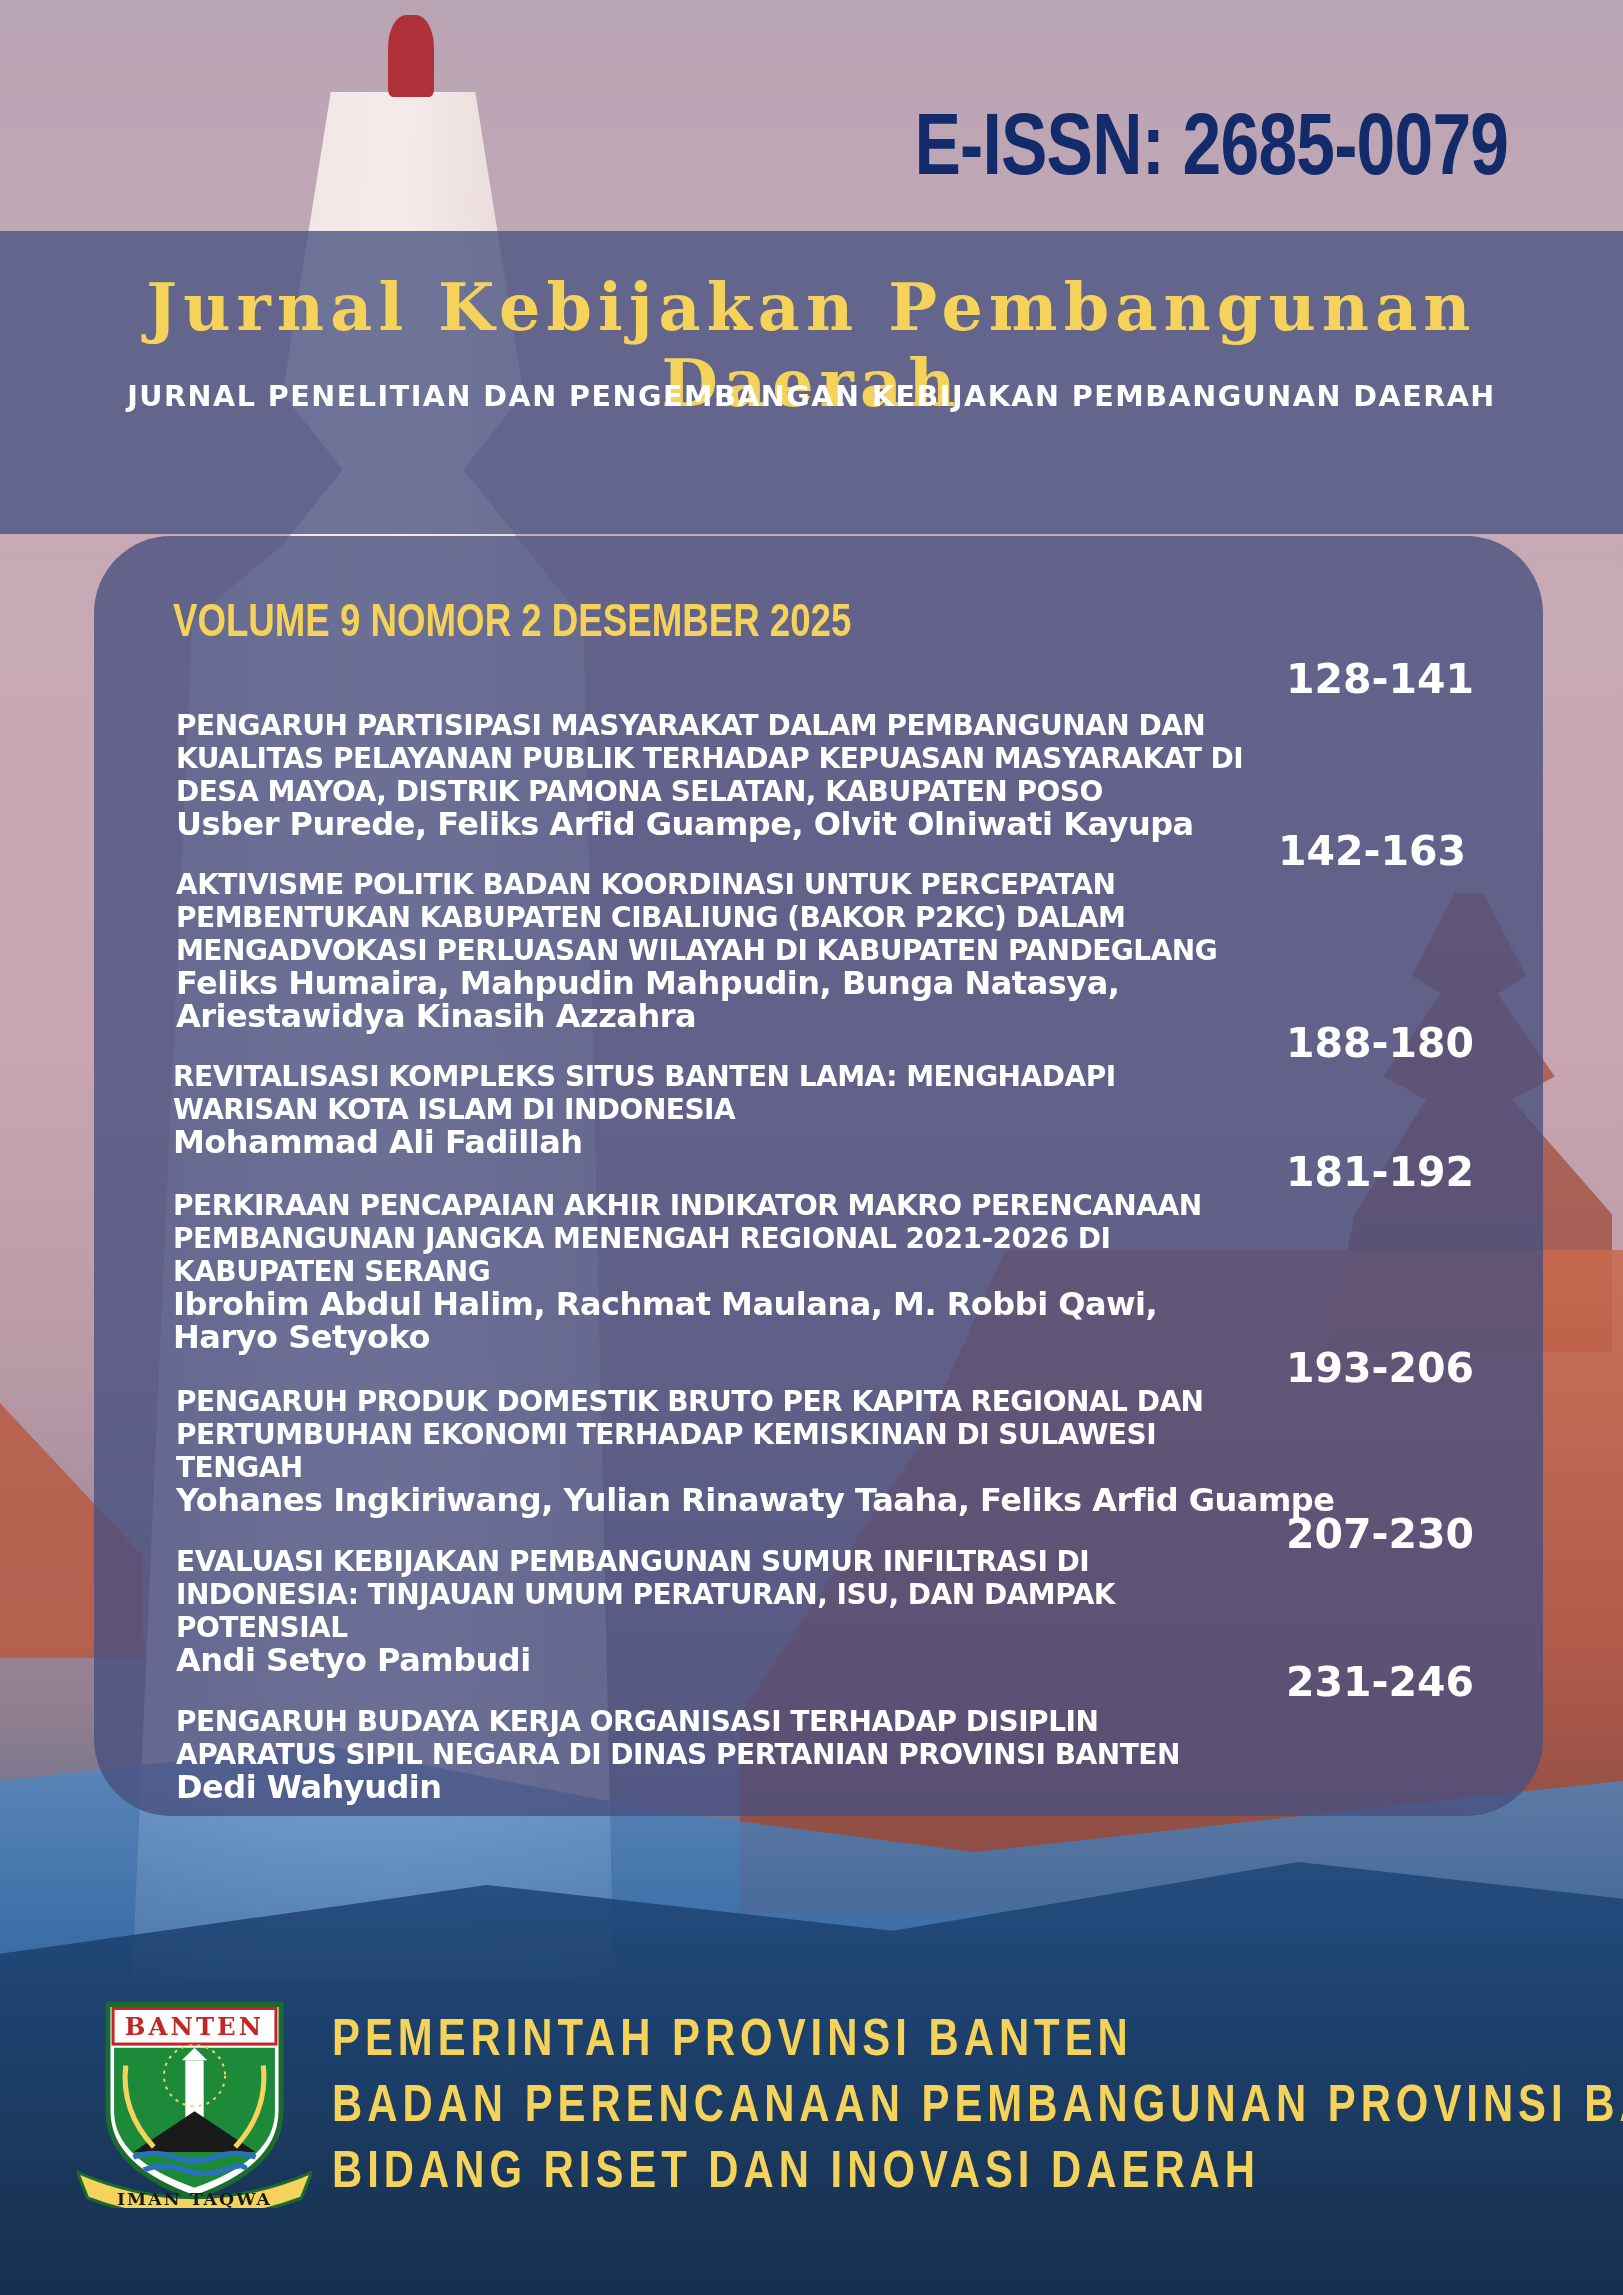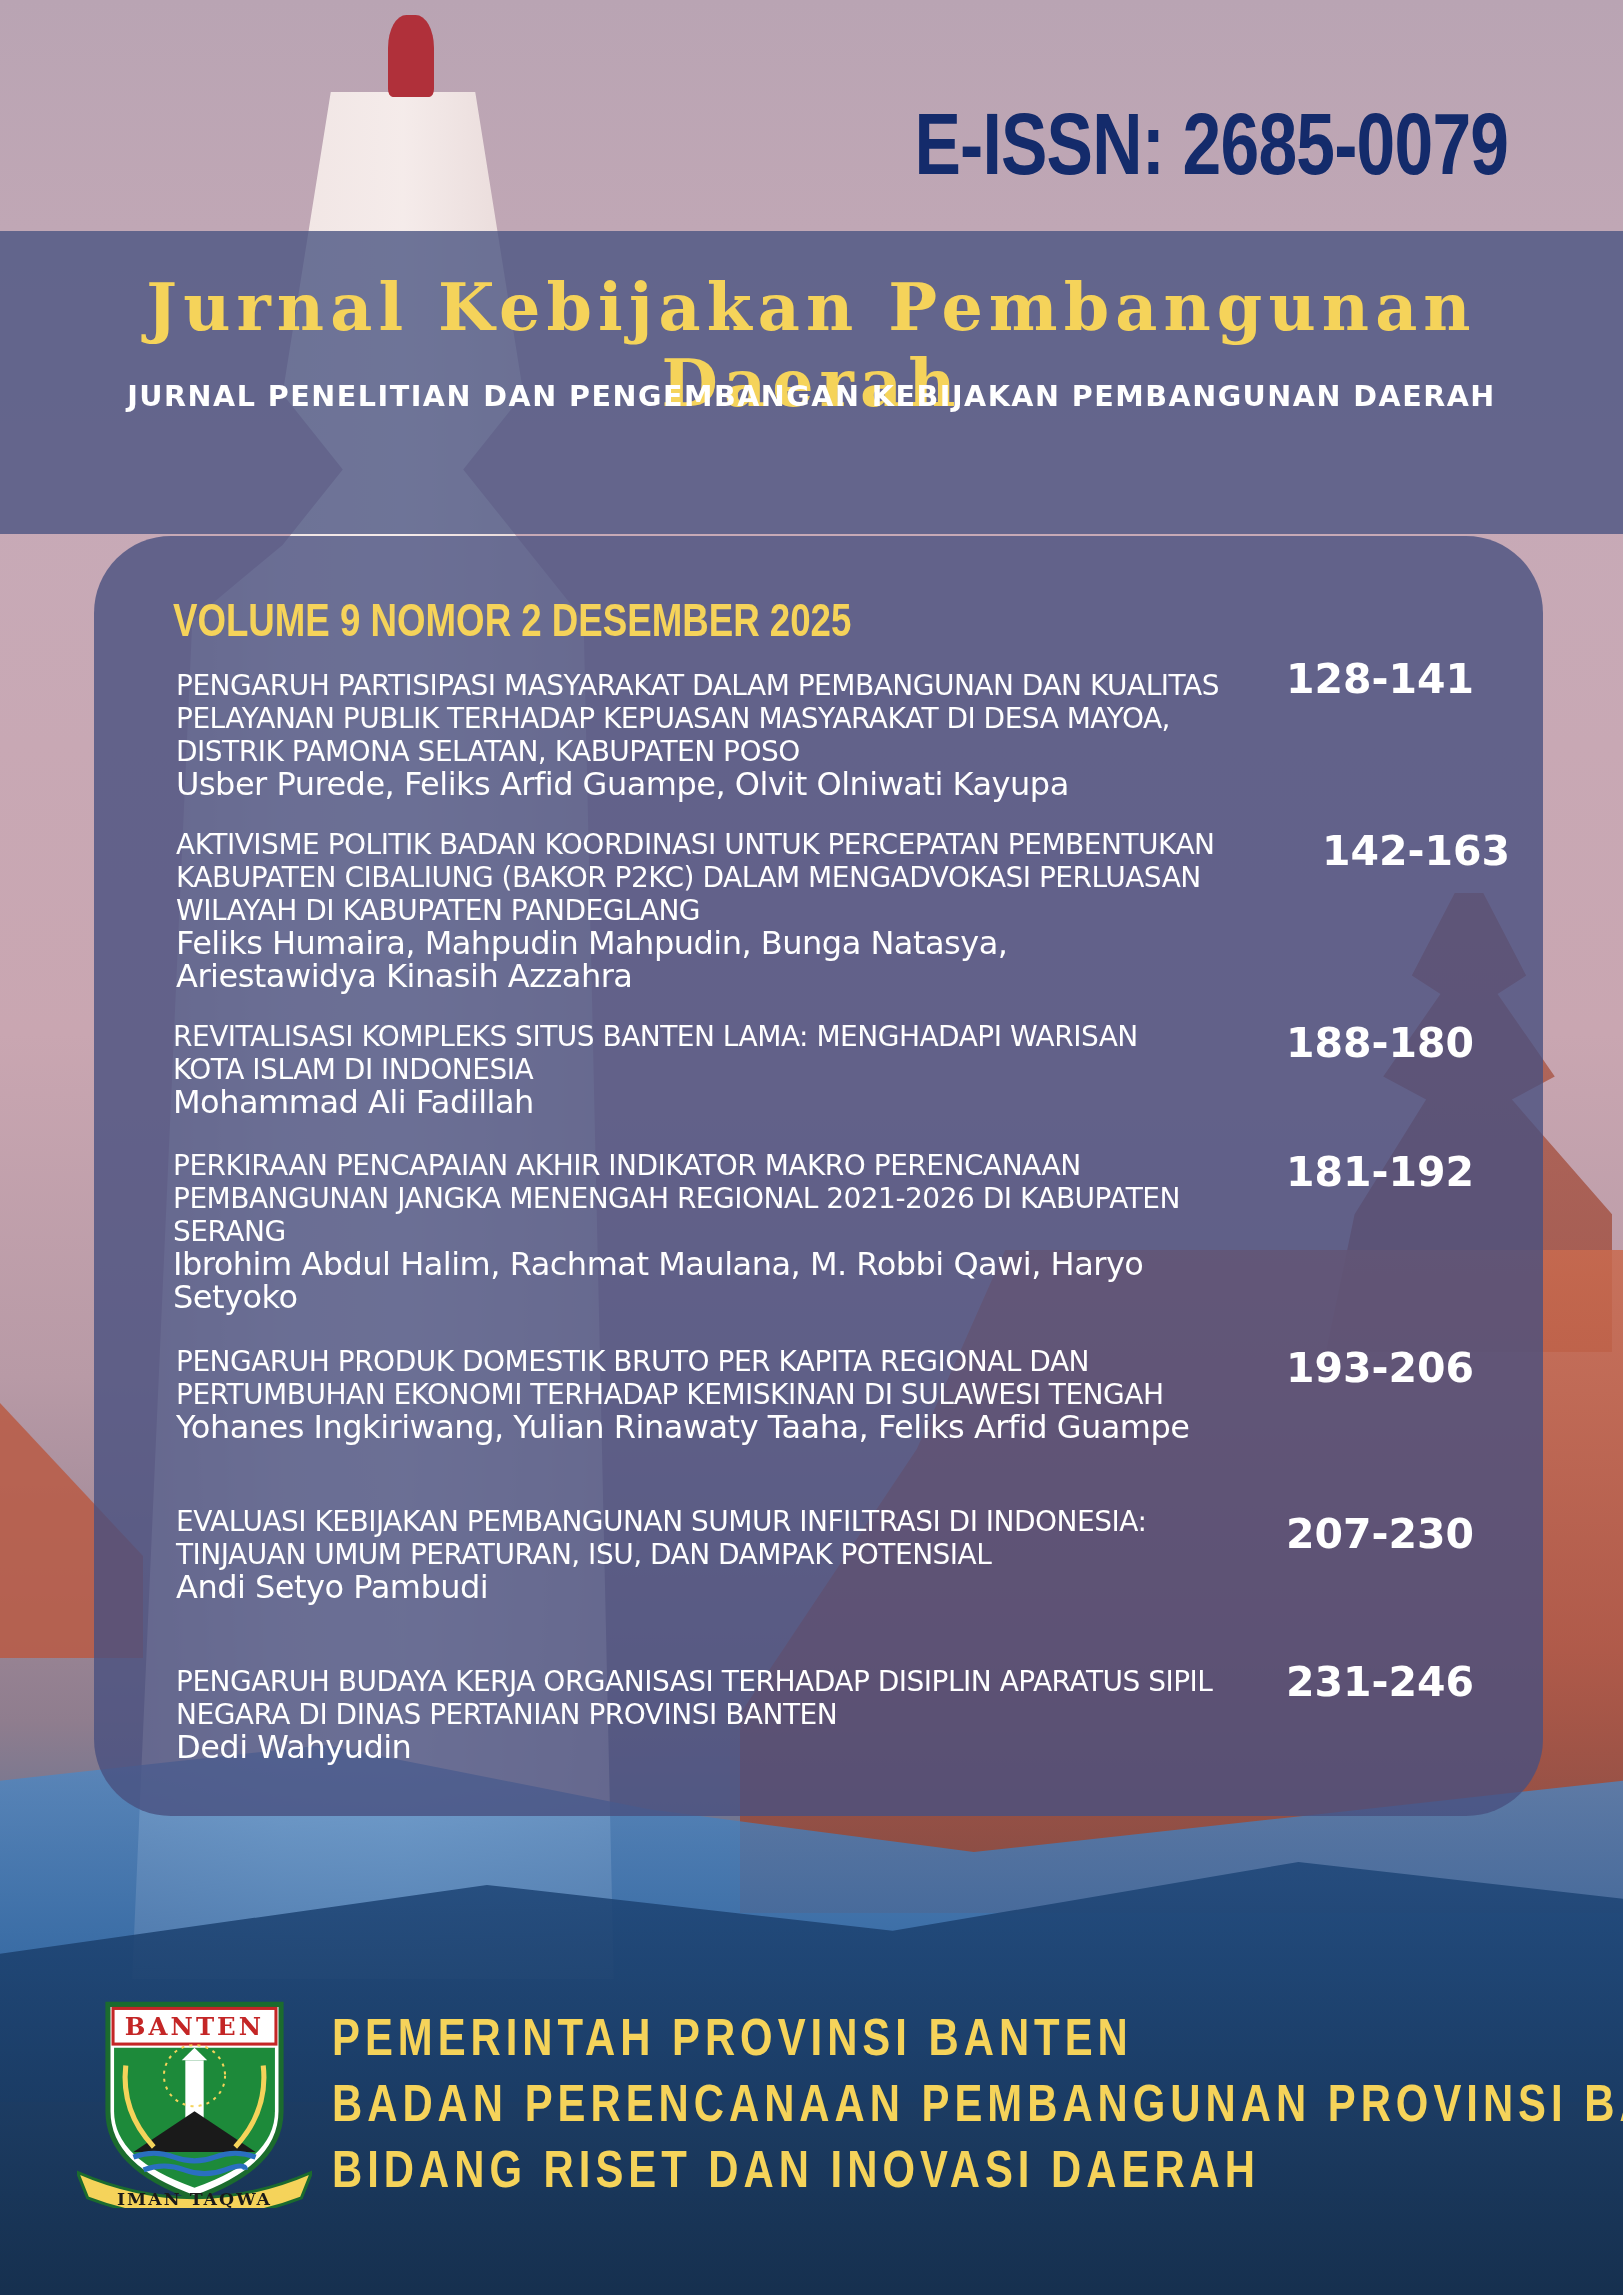--- a/index.html
+++ b/index.html
@@ -70,21 +70,21 @@
     position: absolute; left: 94px; top: 536px; width: 1449px; height: 1280px;
     background: rgba(72, 80, 128, 0.80); border-radius: 77px;
   }
   .volume-label {
     position: absolute; left: 173px; top: 592px;
     font-family: "Liberation Sans", sans-serif; font-weight: 700; font-size: 47px;
     color: #f5d35a; transform: scaleX(0.78); transform-origin: left center; white-space: nowrap;
   }
   .article {
     position: absolute; left: 176px; width: 1081px; color: #ffffff;
-    font-family: "DejaVu Sans", sans-serif; font-weight: 400; font-size: 28px; line-height: 33px;
+    font-family: "DejaVu Sans", sans-serif; font-weight: 700; font-size: 28px; line-height: 33px; margin-top: 40px;
   }
   .article .title { text-transform: uppercase; letter-spacing: -0.5px; }
   .article .authors { font-size: 32px; letter-spacing: -0.5px; }
   .pages {
     position: absolute; width: 194px; text-align: center;
     font-family: "DejaVu Sans", sans-serif; font-weight: 700; font-size: 41px; color: #ffffff;
   }
 
   .footer-logo {
     position: absolute; left: 77px; top: 1984px; width: 235px; height: 224px;
@@ -121,21 +121,21 @@
 <div class="article" style="top:669px;">
   <div class="title">PENGARUH PARTISIPASI MASYARAKAT DALAM PEMBANGUNAN DAN KUALITAS PELAYANAN PUBLIK TERHADAP KEPUASAN MASYARAKAT DI DESA MAYOA, DISTRIK PAMONA SELATAN, KABUPATEN POSO</div>
   <div class="authors">Usber Purede, Feliks Arfid Guampe, Olvit Olniwati Kayupa</div>
 </div>
 <div class="pages" style="left:1283px; top:655px;">128-141</div>
 
 <div class="article" style="top:828px;">
   <div class="title">AKTIVISME POLITIK BADAN KOORDINASI UNTUK PERCEPATAN PEMBENTUKAN KABUPATEN CIBALIUNG (BAKOR P2KC) DALAM MENGADVOKASI PERLUASAN WILAYAH DI KABUPATEN PANDEGLANG</div>
   <div class="authors" style="width:969px;">Feliks Humaira, Mahpudin Mahpudin, Bunga Natasya, Ariestawidya Kinasih Azzahra</div>
 </div>
-<div class="pages" style="left:1319px; top:827px;">142-163</div>
+<div class="pages" style="left:1275px; top:827px;">142-163</div>
 
 <div class="article" style="top:1020px; left:173px;">
   <div class="title" style="width:969px;">REVITALISASI KOMPLEKS SITUS BANTEN LAMA: MENGHADAPI WARISAN KOTA ISLAM DI INDONESIA</div>
   <div class="authors">Mohammad Ali Fadillah</div>
 </div>
 <div class="pages" style="left:1283px; top:1019px;">188-180</div>
 
 <div class="article" style="top:1149px; left:173px;">
   <div class="title">PERKIRAAN PENCAPAIAN AKHIR INDIKATOR MAKRO PERENCANAAN PEMBANGUNAN JANGKA MENENGAH REGIONAL 2021-2026 DI KABUPATEN SERANG</div>
   <div class="authors" style="width:1020px;">Ibrohim Abdul Halim, Rachmat Maulana, M. Robbi Qawi, Haryo Setyoko</div>

